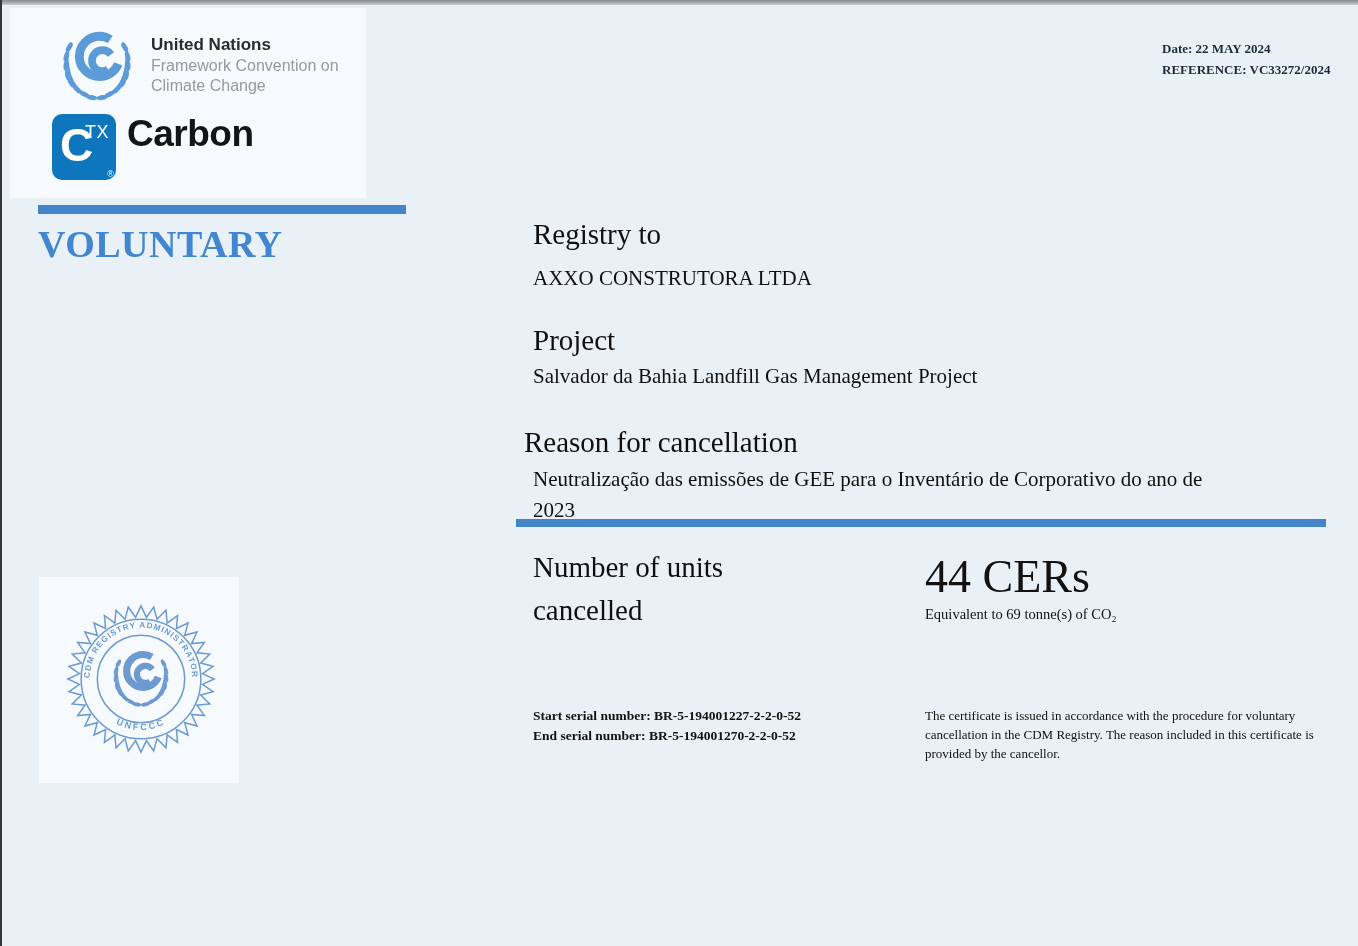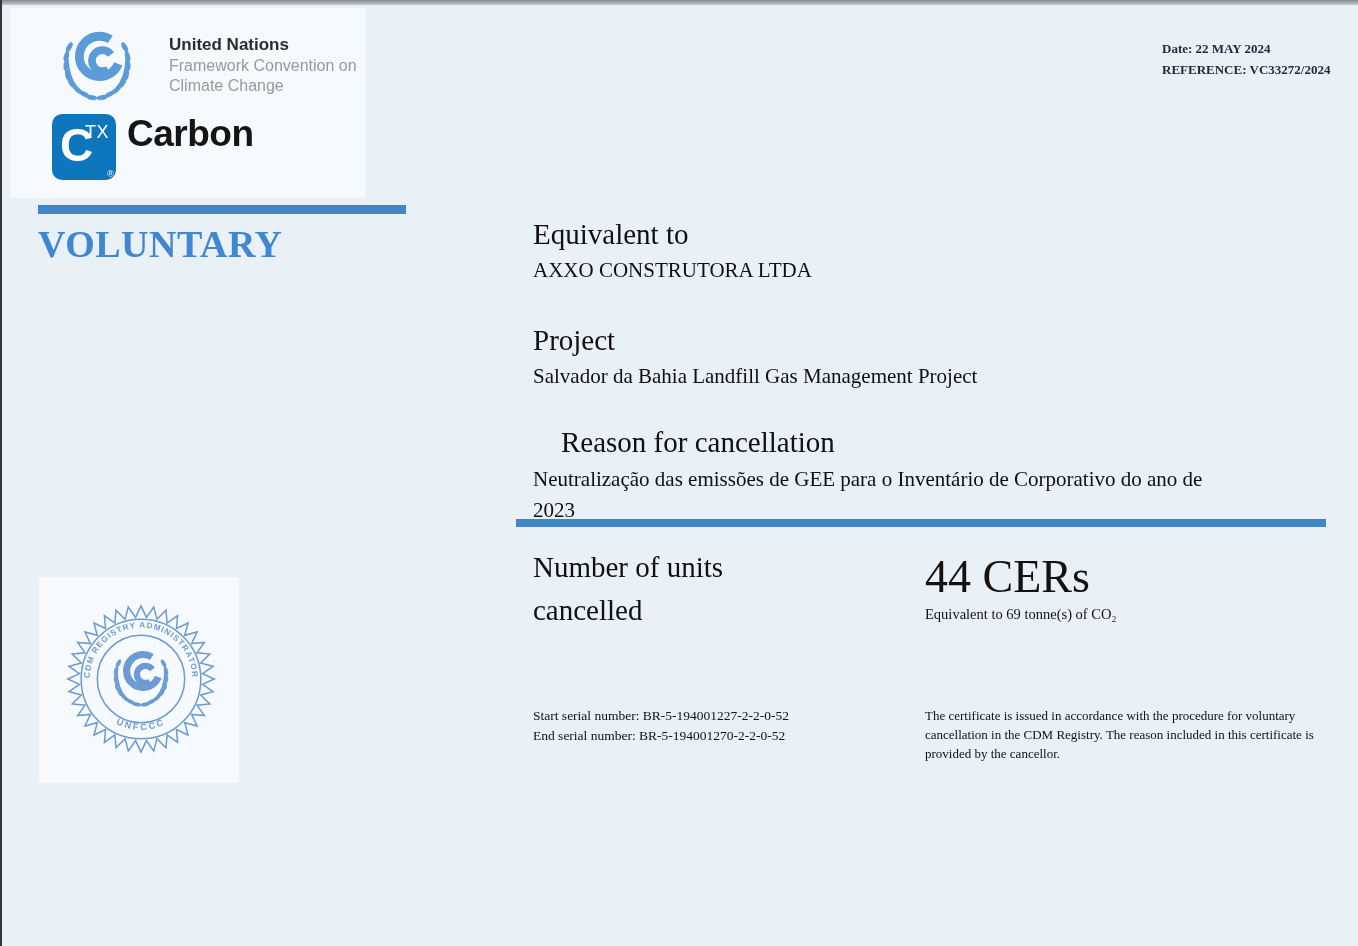--- a/index.html
+++ b/index.html
@@ -10,21 +10,21 @@
     color:var(--ink,#121212);
   }
   .abs{position:absolute;}
   .edge-top{left:0;top:0;width:1358px;height:5px;background:linear-gradient(#84898d,#c6ccd2);}
   .edge-left{left:0;top:0;width:2px;height:946px;background:#34373a;}
   .panel{background:var(--panel-bg,#f6fafc);}
   .panel-logos{left:10px;top:8px;width:356px;height:190px;}
   .panel-seal{left:39px;top:577px;width:200px;height:206px;}
 
   
-  .un-lockup{left:55px;top:22px;display:flex;gap:30px;}
+  .un-lockup{left:55px;top:22px;display:flex;gap:12px;}
   .un-emblem{width:84px;height:84px;color:var(--un-blue,#5b9bd8);}
   .un-text{margin-top:12px;font-family:"Liberation Sans","DejaVu Sans",sans-serif;}
   .un-title{font-size:17px;font-weight:bold;color:#2b2b2b;line-height:22px;}
   .un-sub{font-size:16px;color:var(--un-gray,#97999c);line-height:20px;}
 
   
   .ctx-lockup{left:52px;top:114px;display:flex;gap:11px;align-items:flex-start;}
   .ctx-mark{position:relative;width:64px;height:66px;border-radius:10px;background:var(--ctx-blue,#0e76bd);
     font-family:"Liberation Sans","DejaVu Sans",sans-serif;color:#fff;}
   .ctx-c{position:absolute;left:8px;top:4px;font-size:46px;font-weight:bold;}
@@ -39,30 +39,30 @@
 
   
   .title-rule{left:38px;top:205px;width:368px;height:9px;background:var(--accent,#4285c9);}
   .cert-title{left:38px;top:217px;font-size:38px;font-weight:bold;line-height:54px;
     color:var(--title-blue,#4186d0);letter-spacing:0.5px;}
 
   
   .heading{font-size:29px;color:#101010;}
   .value{font-size:21px;color:#101010;}
   .h-presented{left:533px;top:218px;}
-  .v-presented{left:533px;top:258px;}
+  .v-presented{left:533px;top:266px;}
   .h-project{left:533px;top:324px;}
   .v-project{left:533px;top:364px;}
-  .h-reason{left:561px;top:426px;}
+  .h-reason{left:524px;top:426px;}
   .v-reason{left:533px;top:464px;width:715px;line-height:31px;}
   .divider{left:516px;top:519px;width:810px;height:8px;background:var(--accent,#4285c9);}
   .h-units{left:533px;top:546px;width:250px;line-height:43px;}
   .units-value{left:925px;top:550px;font-size:46px;text-align:center;}
   .units-equiv{left:925px;top:606px;font-size:14.5px;}
-  .serials{left:533px;top:706px;font-size:13.5px;line-height:19.5px;}
+  .serials{left:533px;top:706px;font-size:13.5px;line-height:19.5px;font-weight:bold;}
   .disclaimer{left:925px;top:706px;width:400px;font-size:13px;line-height:19px;}
 
   
   .seal-svg{left:65px;top:603px;width:152px;height:152px;color:var(--seal-blue,#6d9bd1);}
   .seal-svg text{font-family:"Liberation Sans","DejaVu Sans",sans-serif;font-weight:bold;}
 </style>
 </head>
 <body>
 
 <svg width="0" height="0" style="position:absolute" aria-hidden="true">
@@ -117,21 +117,21 @@
 <div class="abs date-block">
   <div>Date: 22 MAY 2024</div>
   <div>REFERENCE: VC33272/2024</div>
 </div>
 
 <div class="abs title-rule"></div>
 <div class="abs cert-title">
   <div>VOLUNTARY</div>
 </div>
 
-<div class="abs heading h-presented">Equivalent to</div>
+<div class="abs heading h-presented">Registry to</div>
 <div class="abs value v-presented">AXXO CONSTRUTORA LTDA</div>
 
 <div class="abs heading h-project">Project</div>
 <div class="abs value v-project">Salvador da Bahia Landfill Gas Management Project</div>
 
 <div class="abs heading h-reason">Reason for cancellation</div>
 <div class="abs value v-reason">Neutralização das emissões de GEE para o Inventário de Corporativo do ano de 2023</div>
 
 <div class="abs divider"></div>
 

